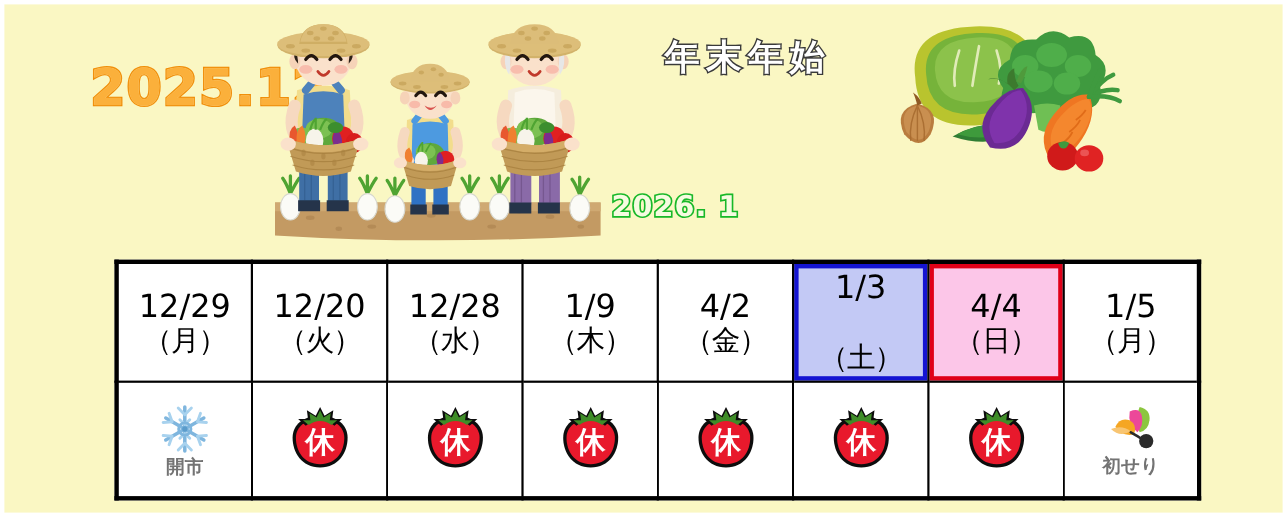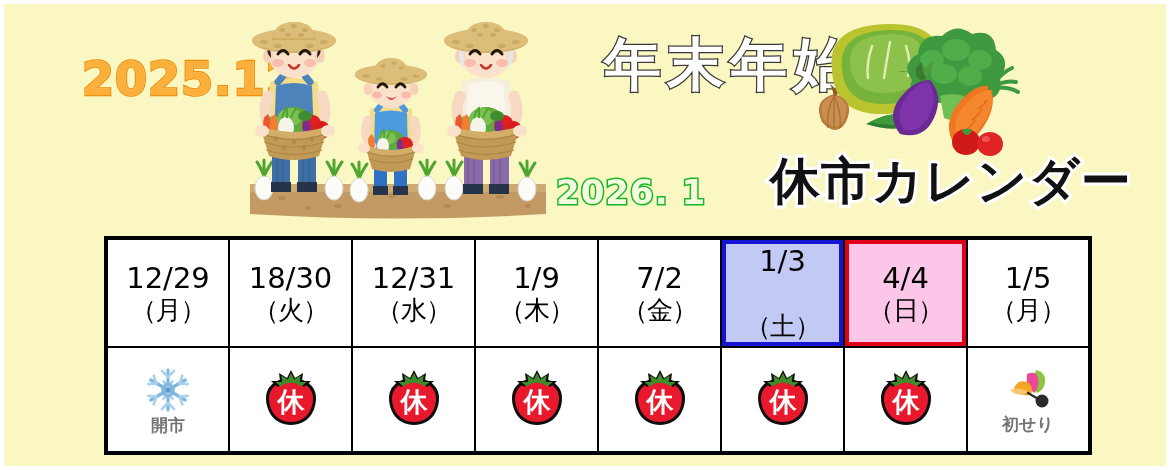--- a/index.html
+++ b/index.html
@@ -38,32 +38,32 @@
     color: #fbb03b;
     -webkit-text-stroke: 2.5px #f08a00;
     paint-order: stroke fill;
     text-shadow: 0 0 1px #ffe9b0;
     font-family: "DejaVu Sans", sans-serif;
   }
 
   #year-2026 {
     left: 552px;
     top: 171px;
-    font-size: 34px;
+    font-size: 26px;
     letter-spacing: 1px;
     color: #f6fbe0;
     -webkit-text-stroke: 3px #18b828;
     paint-order: stroke fill;
     font-family: "DejaVu Sans", sans-serif;
   }
 
   #season-title {
     left: 600px;
     top: 32px;
-    font-size: 57px;
+    font-size: 32px;
     letter-spacing: 6px;
     color: #ffffff;
     -webkit-text-stroke: 2.5px #3a3a3a;
     paint-order: stroke fill;
     font-family: "DejaVu Sans", sans-serif;
   }
 
   #main-title {
     left: 766px;
     top: 152px;
@@ -514,57 +514,56 @@
             <path d="M30 84 q8 16 6 32"></path>
             <path d="M30 84 v32"></path>
         </g>
         <path d="M30 84 q-2 -8 -4 -12 q6 4 8 10 Z" fill="#8f5a24"></path>
       </g>
     </svg>
   </div>
 
   <div class="deco-text" id="year-2026">2026. 1</div>
 
-  <div class="deco-text" id="main-title">休市カレンダー</div>
 
   <table id="calendar">
     <tbody>
       <tr>
 
         <td class="date-cell">
           <div class="hl">
             <div class="date-num">12/29</div>
             <div class="date-dow">（月）</div>
           </div>
         </td>
 
         <td class="date-cell">
           <div class="hl">
-            <div class="date-num">18/30</div>
+            <div class="date-num">12/20</div>
             <div class="date-dow">（火）</div>
           </div>
         </td>
 
         <td class="date-cell">
           <div class="hl">
-            <div class="date-num">12/31</div>
+            <div class="date-num">12/28</div>
             <div class="date-dow">（水）</div>
           </div>
         </td>
 
         <td class="date-cell">
           <div class="hl">
             <div class="date-num">1/9</div>
             <div class="date-dow">（木）</div>
           </div>
         </td>
 
         <td class="date-cell">
           <div class="hl">
-            <div class="date-num">7/2</div>
+            <div class="date-num">4/2</div>
             <div class="date-dow">（金）</div>
           </div>
         </td>
 
         <td class="date-cell sat">
           <div class="hl">
             <div class="date-num">1/3</div>
             <div class="date-dow">（土）</div>
           </div>
         </td>

